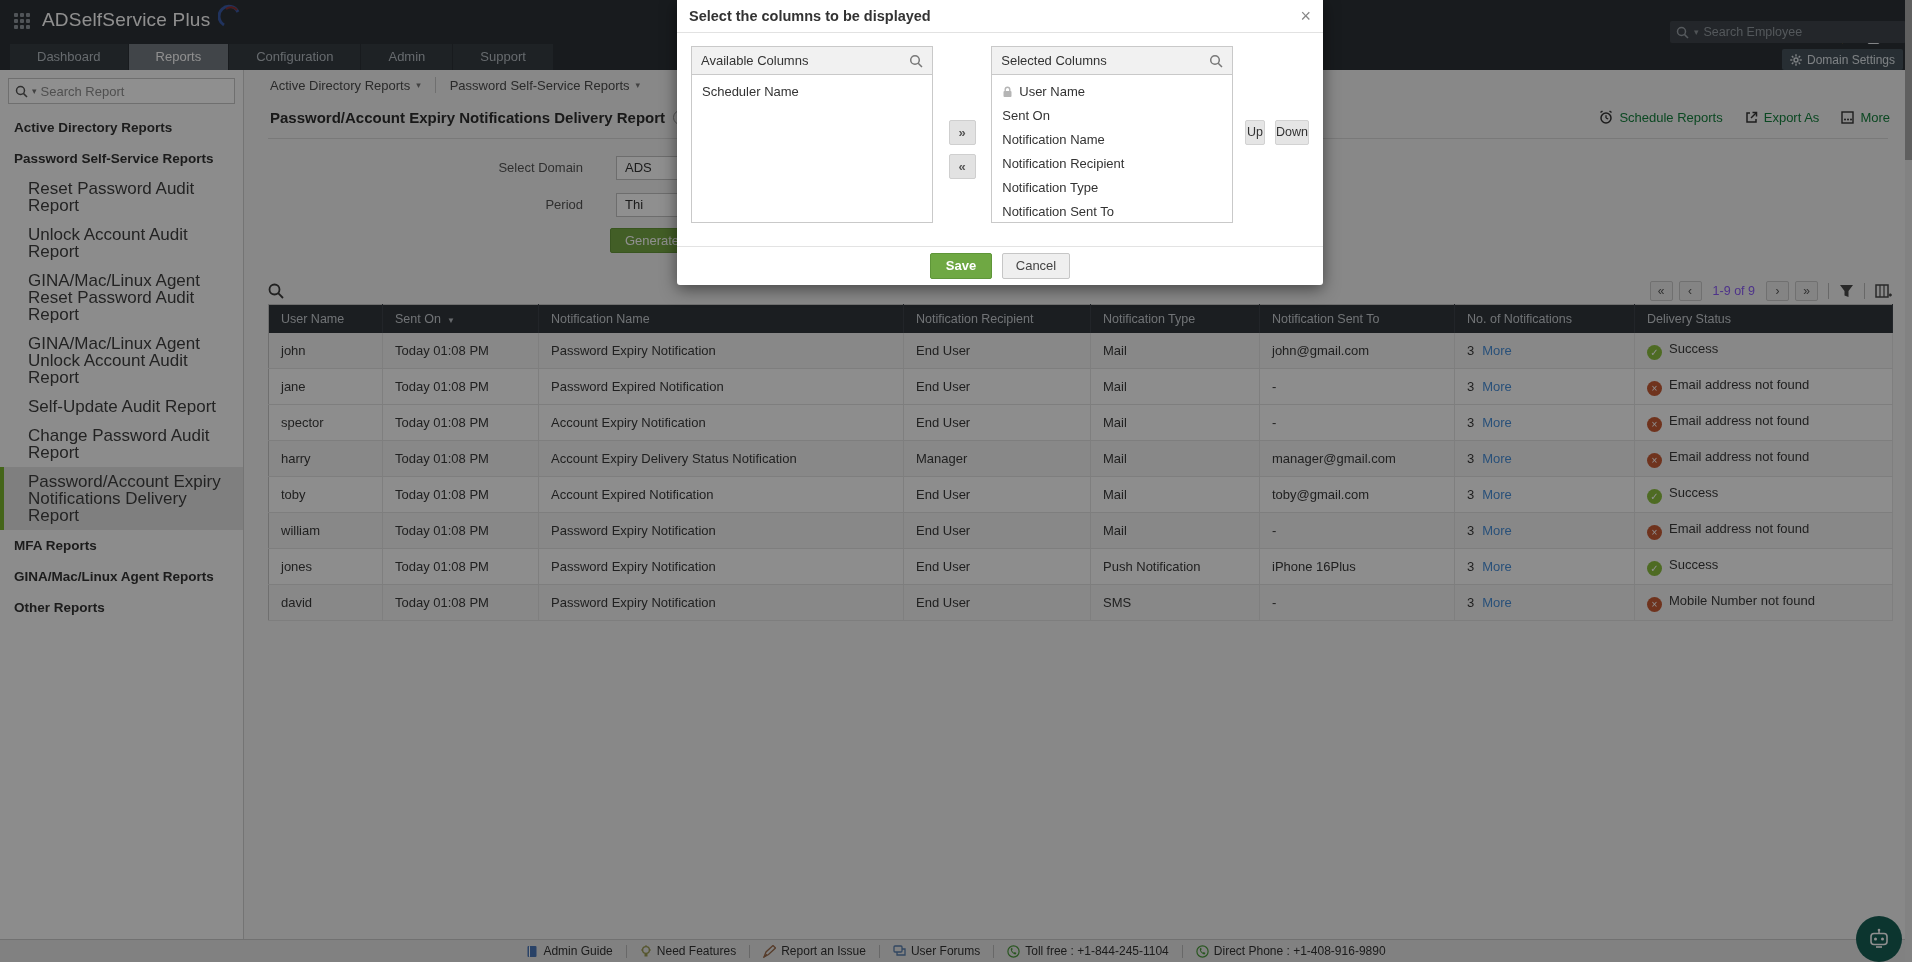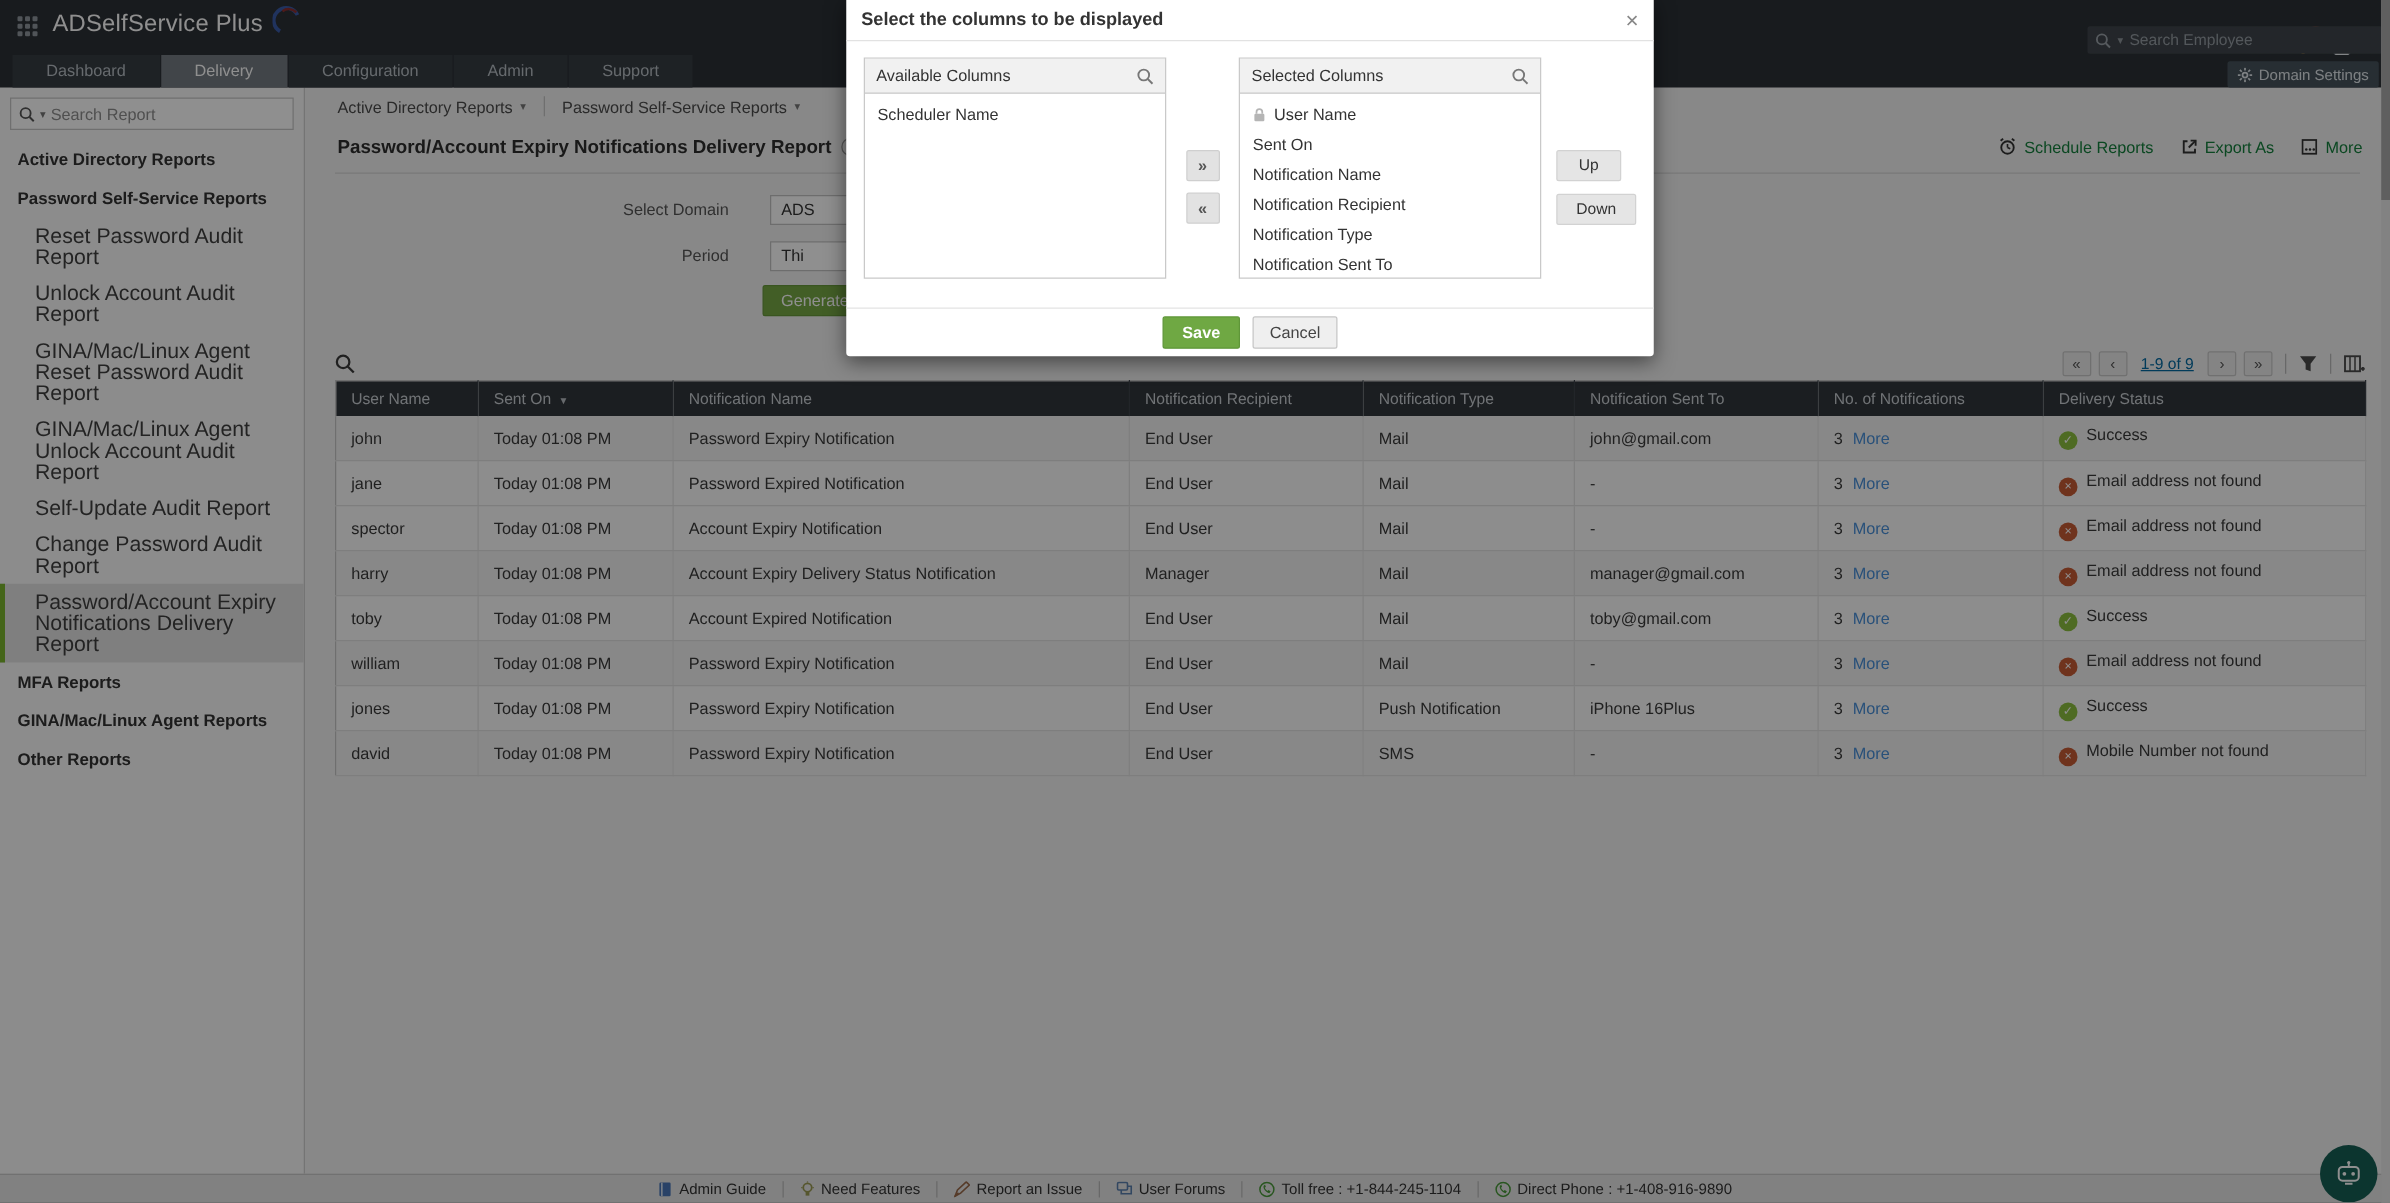--- a/index.html
+++ b/index.html
@@ -56,21 +56,21 @@
 
   
   .flt-label { position:absolute; font-size:13px; color:#555; text-align:right; width:123px; }
   .flt-box { position:absolute; width:160px; height:24px; background:#fff; border:1px solid #c2c2c2; font-size:13px; color:#333; line-height:22px; padding:0 8px; overflow:hidden; }
   #generate-btn { position:absolute; left:366px; top:158px; width:84px; height:25px; background:#76a844; border:1px solid #67983a; border-radius:2px; color:#fff; font-size:13px; line-height:23px; text-align:center; overflow:hidden; cursor:pointer; }
 
   
   #table-toolbar { position:absolute; left:24px; top:208px; width:1624px; height:26px; display:flex; align-items:center; justify-content:space-between; }
   #pager { display:flex; align-items:center; gap:6px; }
   .pg-btn { width:23px; height:20px; background:#ececec; border:1px solid #c8c8c8; border-radius:2px; font-size:12px; color:#555; text-align:center; line-height:18px; cursor:pointer; }
-  #pg-range { font-size:12.5px; color:#0369a1; margin:0 5px;text-decoration:underline; }
+  #pg-range { font-size:12.5px; color:#8b5cf6; margin:0 5px; }
   .tb-sep { width:1px; height:16px; background:#b9b9b9; margin:0 4px; }
 
   
   #report-table { position:absolute; left:24px; top:234px; width:1624px; border-collapse:collapse; table-layout:fixed; background:#fbfbfb; border:1px solid #c6c6c6; }
   #report-table th { height:28px; background:#31363b; color:#c8cdd2; font-size:12.5px; font-weight:normal; text-align:left; padding:0 12px; border-right:1px solid #3d434a; white-space:nowrap; overflow:hidden; }
   #report-table td { height:36px; font-size:13px; color:#3a3a3a; padding:0 12px; border-right:1px solid #e3e3e3; border-bottom:1px solid #e0e0e0; white-space:nowrap; overflow:hidden; }
   #report-table tr.odd td { background:#f2f2f2; }
   #report-table tr.even td { background:#fbfbfb; }
   .sort-arrow { font-size:8px; color:#b8bdc2; margin-left:6px; }
   .more-link { color:#4a90d9; margin-left:8px; cursor:pointer; }
@@ -95,21 +95,21 @@
   #modal-close { font-size:18px; color:#888; cursor:pointer; line-height:18px; }
   #modal-body { display:flex; padding:13px 14px 0 14px; }
   .panel { width:248px; height:177px; border:1px solid #c9c9c9; background:#fff; }
   .panel-head { height:28px; background:#f1f1f1; border-bottom:1px solid #c9c9c9; display:flex; align-items:center; justify-content:space-between; padding:0 9px; }
   .panel-head span { font-size:13px; color:#333; }
   .panel-list { padding:5px 0; height:148px; overflow:hidden; }
   .col-item { padding:4px 10px; font-size:13px; color:#333; line-height:16px; display:flex; align-items:center; cursor:pointer; }
   .lock { margin-right:6px; display:inline-flex; }
   #transfer-col { width:60px; display:flex; flex-direction:column; align-items:center; padding-top:74px; gap:9px; }
   .xfer-btn { width:27px; height:25px; background:#e2e2e2; border:1px solid #cfcfcf; border-radius:2px; font-size:13px; font-weight:bold; color:#555; text-align:center; line-height:22px; cursor:pointer; }
-  #updown-col { width:76px; display:flex; flex-direction:column; padding:74px 0 0 12px; gap:10px; }
+  #updown-col { width:76px; display:flex; flex-direction:row; padding:74px 0 0 12px; gap:10px; }
   #up-btn { width:52px; } #down-btn { width:64px; }
   .ud-btn { height:25px; background:#e5e5e5; border:1px solid #d2d2d2; border-radius:2px; font-size:12.5px; color:#333; text-align:center; line-height:23px; cursor:pointer; }
   #modal-footer { margin-top:23px; border-top:1px solid #e3e3e3; height:38px; display:flex; align-items:center; justify-content:center; gap:10px; }
   #save-btn { width:62px; height:26px; background:#6fa843; border:1px solid #5f9639; border-radius:2px; color:#fff; font-weight:bold; font-size:13px; cursor:pointer; }
   #cancel-btn { width:68px; height:26px; background:#efefef; border:1px solid #c6c6c6; border-radius:2px; color:#444; font-size:13px; cursor:pointer; }
   button { font-family:"Liberation Sans",sans-serif; }
 </style>
 </head>
 <body>
 
@@ -157,21 +157,21 @@
           <circle cx="5.5" cy="5.5" r="4" fill="none" stroke="#9aa1a8" stroke-width="1.5"></circle>
           <line x1="8.6" y1="8.6" x2="12" y2="12" stroke="#9aa1a8" stroke-width="1.5"></line>
         </svg>
       <span class="mini-caret">▾</span>
       <input placeholder="Search Employee" style="">
     </div>
   </div>
 
   <div id="tabbar">
       <div class="tab">Dashboard</div>
-      <div class="tab active">Delivery</div>
+      <div class="tab active">Reports</div>
       <div class="tab">Configuration</div>
       <div class="tab">Admin</div>
       <div class="tab">Support</div>
     </div>
   <div id="domain-chip">
     <svg width="12" height="12" viewBox="0 0 12 12">
         <circle cx="6" cy="6" r="2" fill="none" stroke="#dfe5e9" stroke-width="1.4"></circle>
         <g stroke="#dfe5e9" stroke-width="1.4">
           <line x1="6" y1="0.2" x2="6" y2="2.4"></line>
           <line x1="6" y1="9.6" x2="6" y2="11.8"></line>

